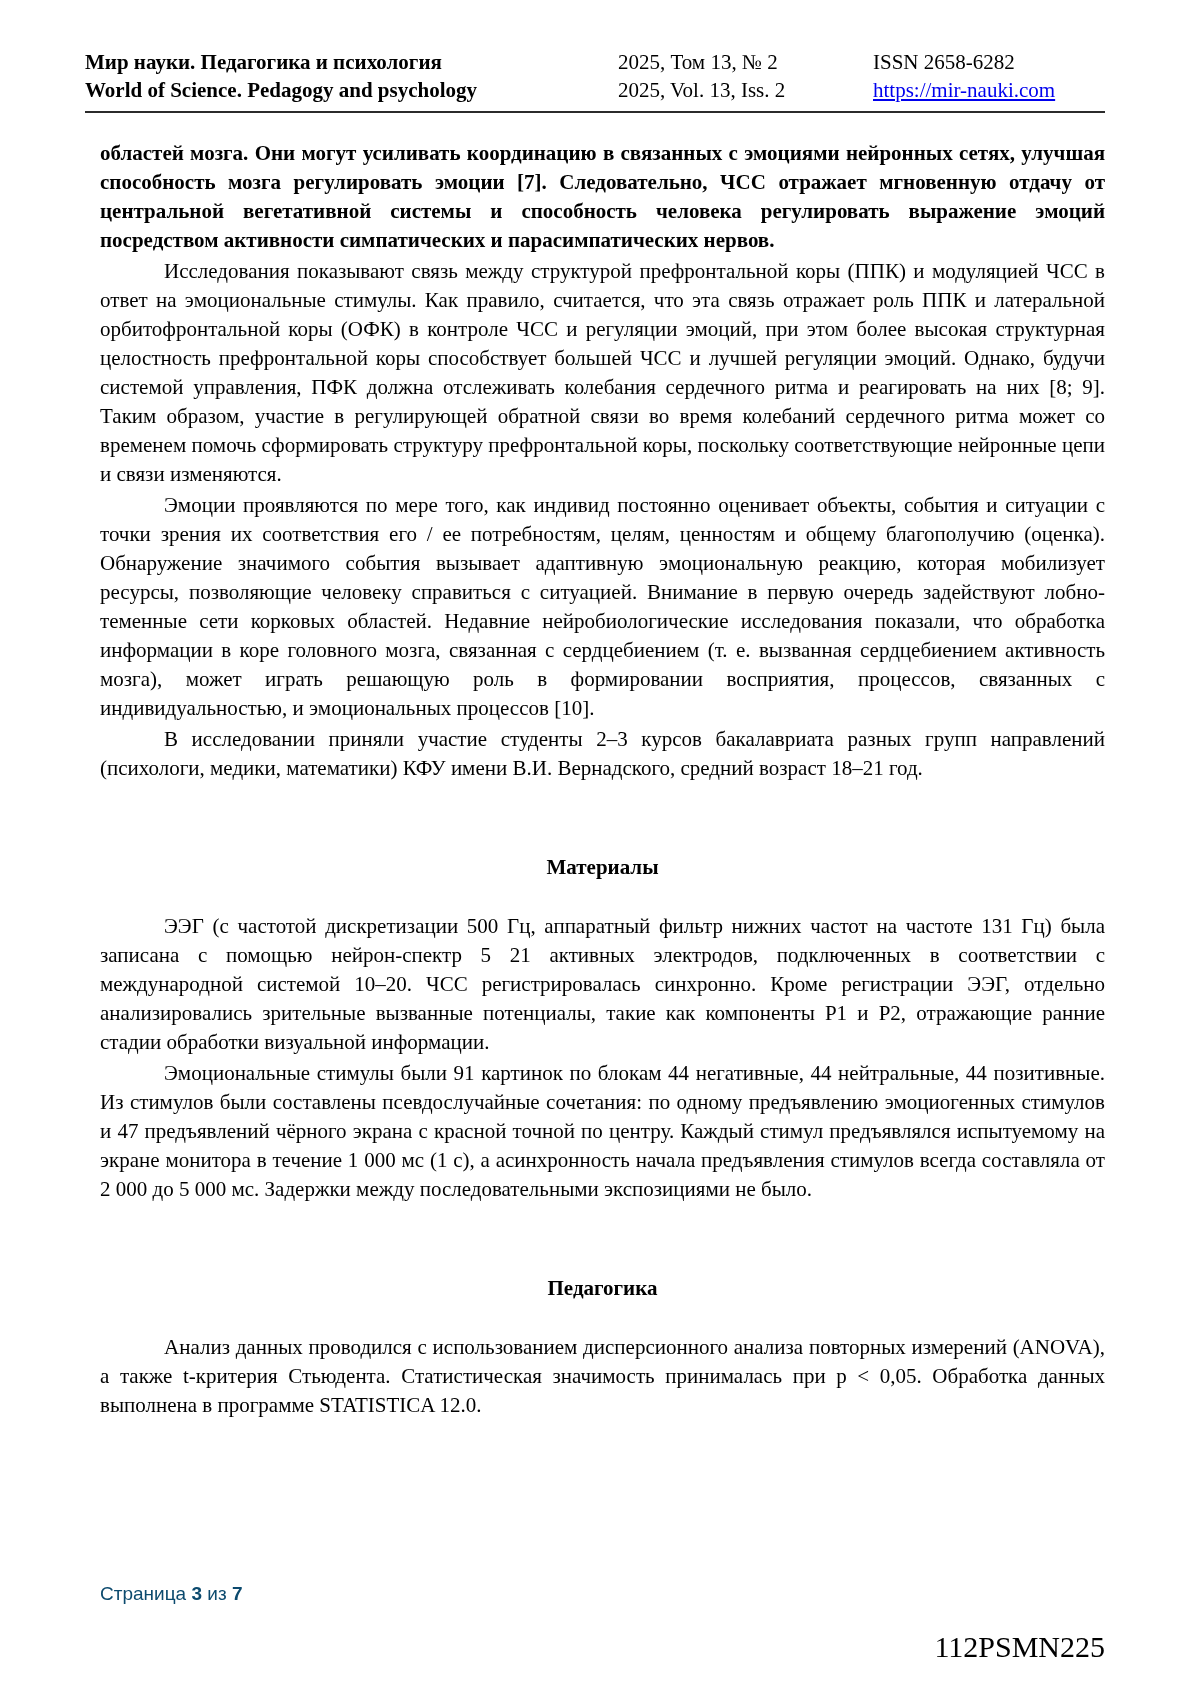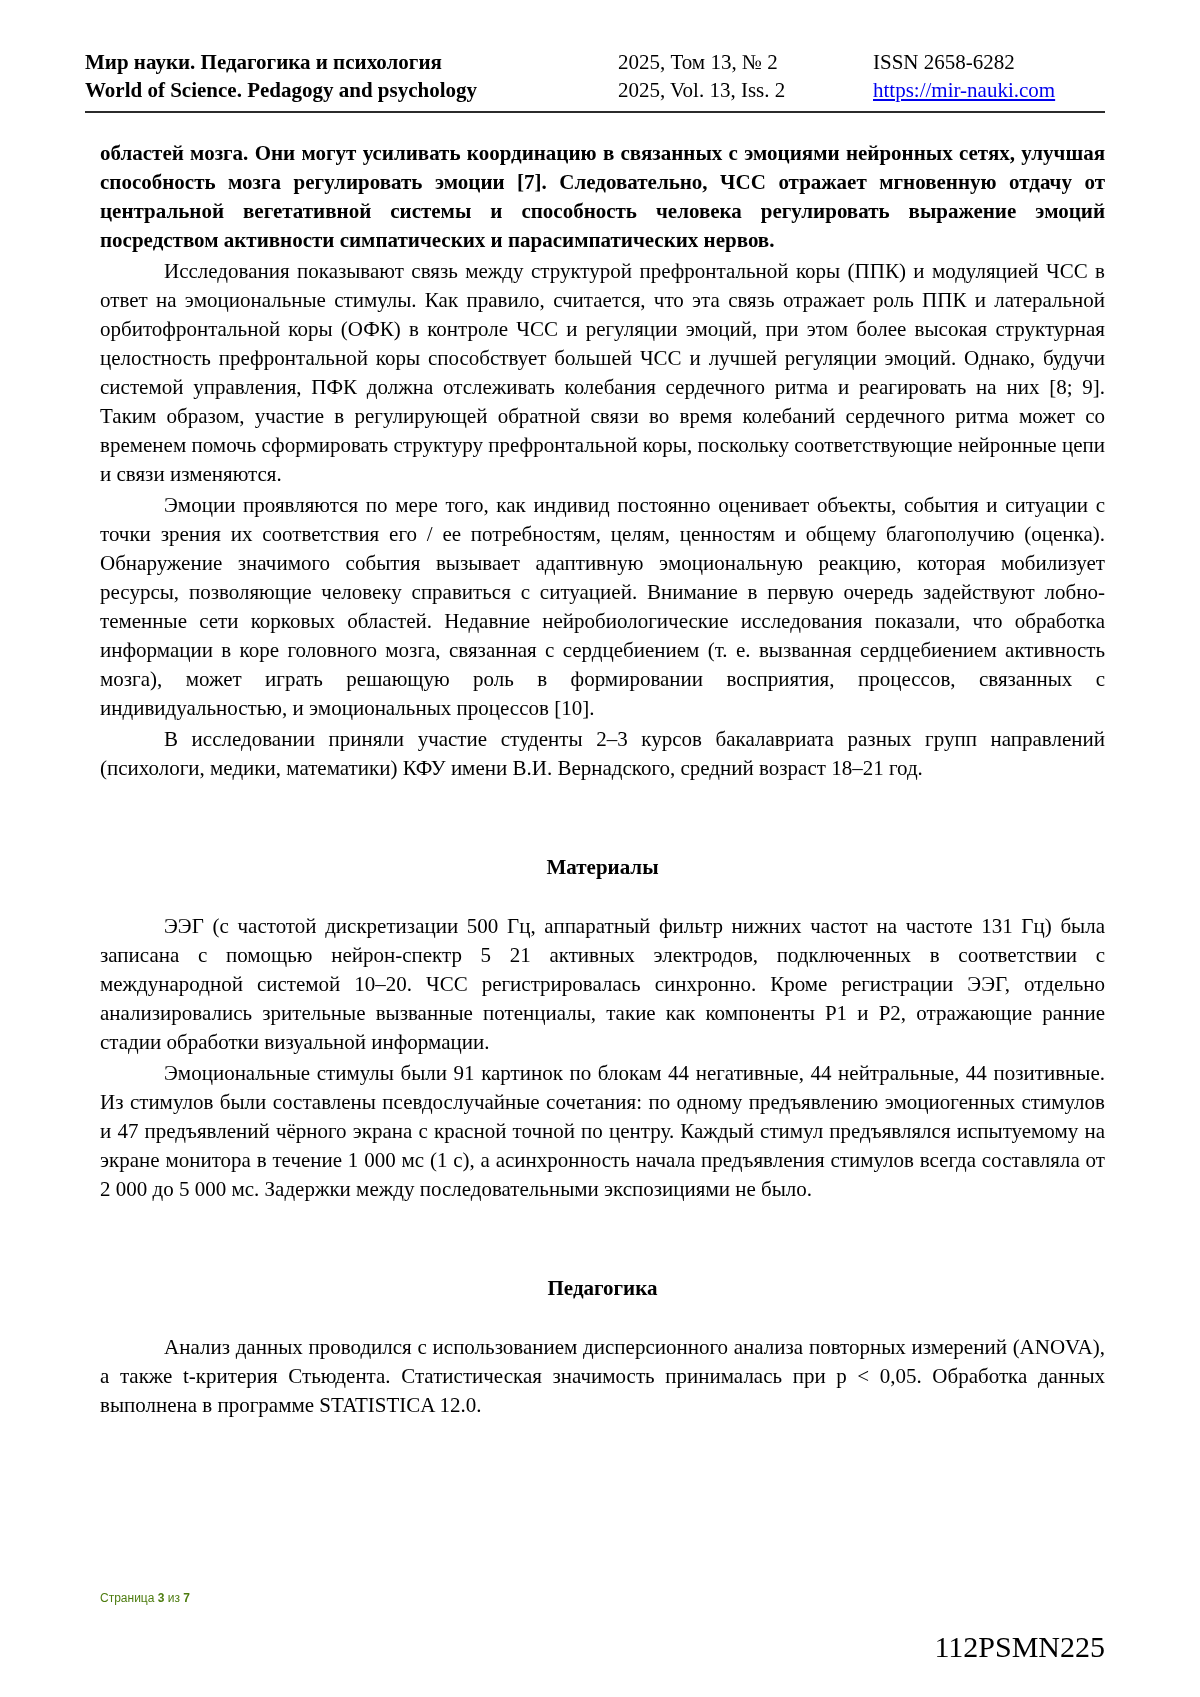--- a/index.html
+++ b/index.html
@@ -41,22 +41,22 @@
     font-weight: bold;
     text-align: center;
     margin-top: 72px;
     margin-bottom: 32px;
   }
   
   .footer-page {
     position: absolute;
     left: 100px; bottom: 92px;
     font-family: "Liberation Sans", sans-serif;
-    font-size: 12px;
-    color: #4d7c0f;
+    font-size: 19px;
+    color: #0c4a6e;
   }
   .footer-page b { font-weight: bold; }
   .footer-right {
     position: absolute;
     right: 95px; bottom: 26px;
     text-align: right;
   }
   .article-code {
     font-size: 30px;
     line-height: 36px;

